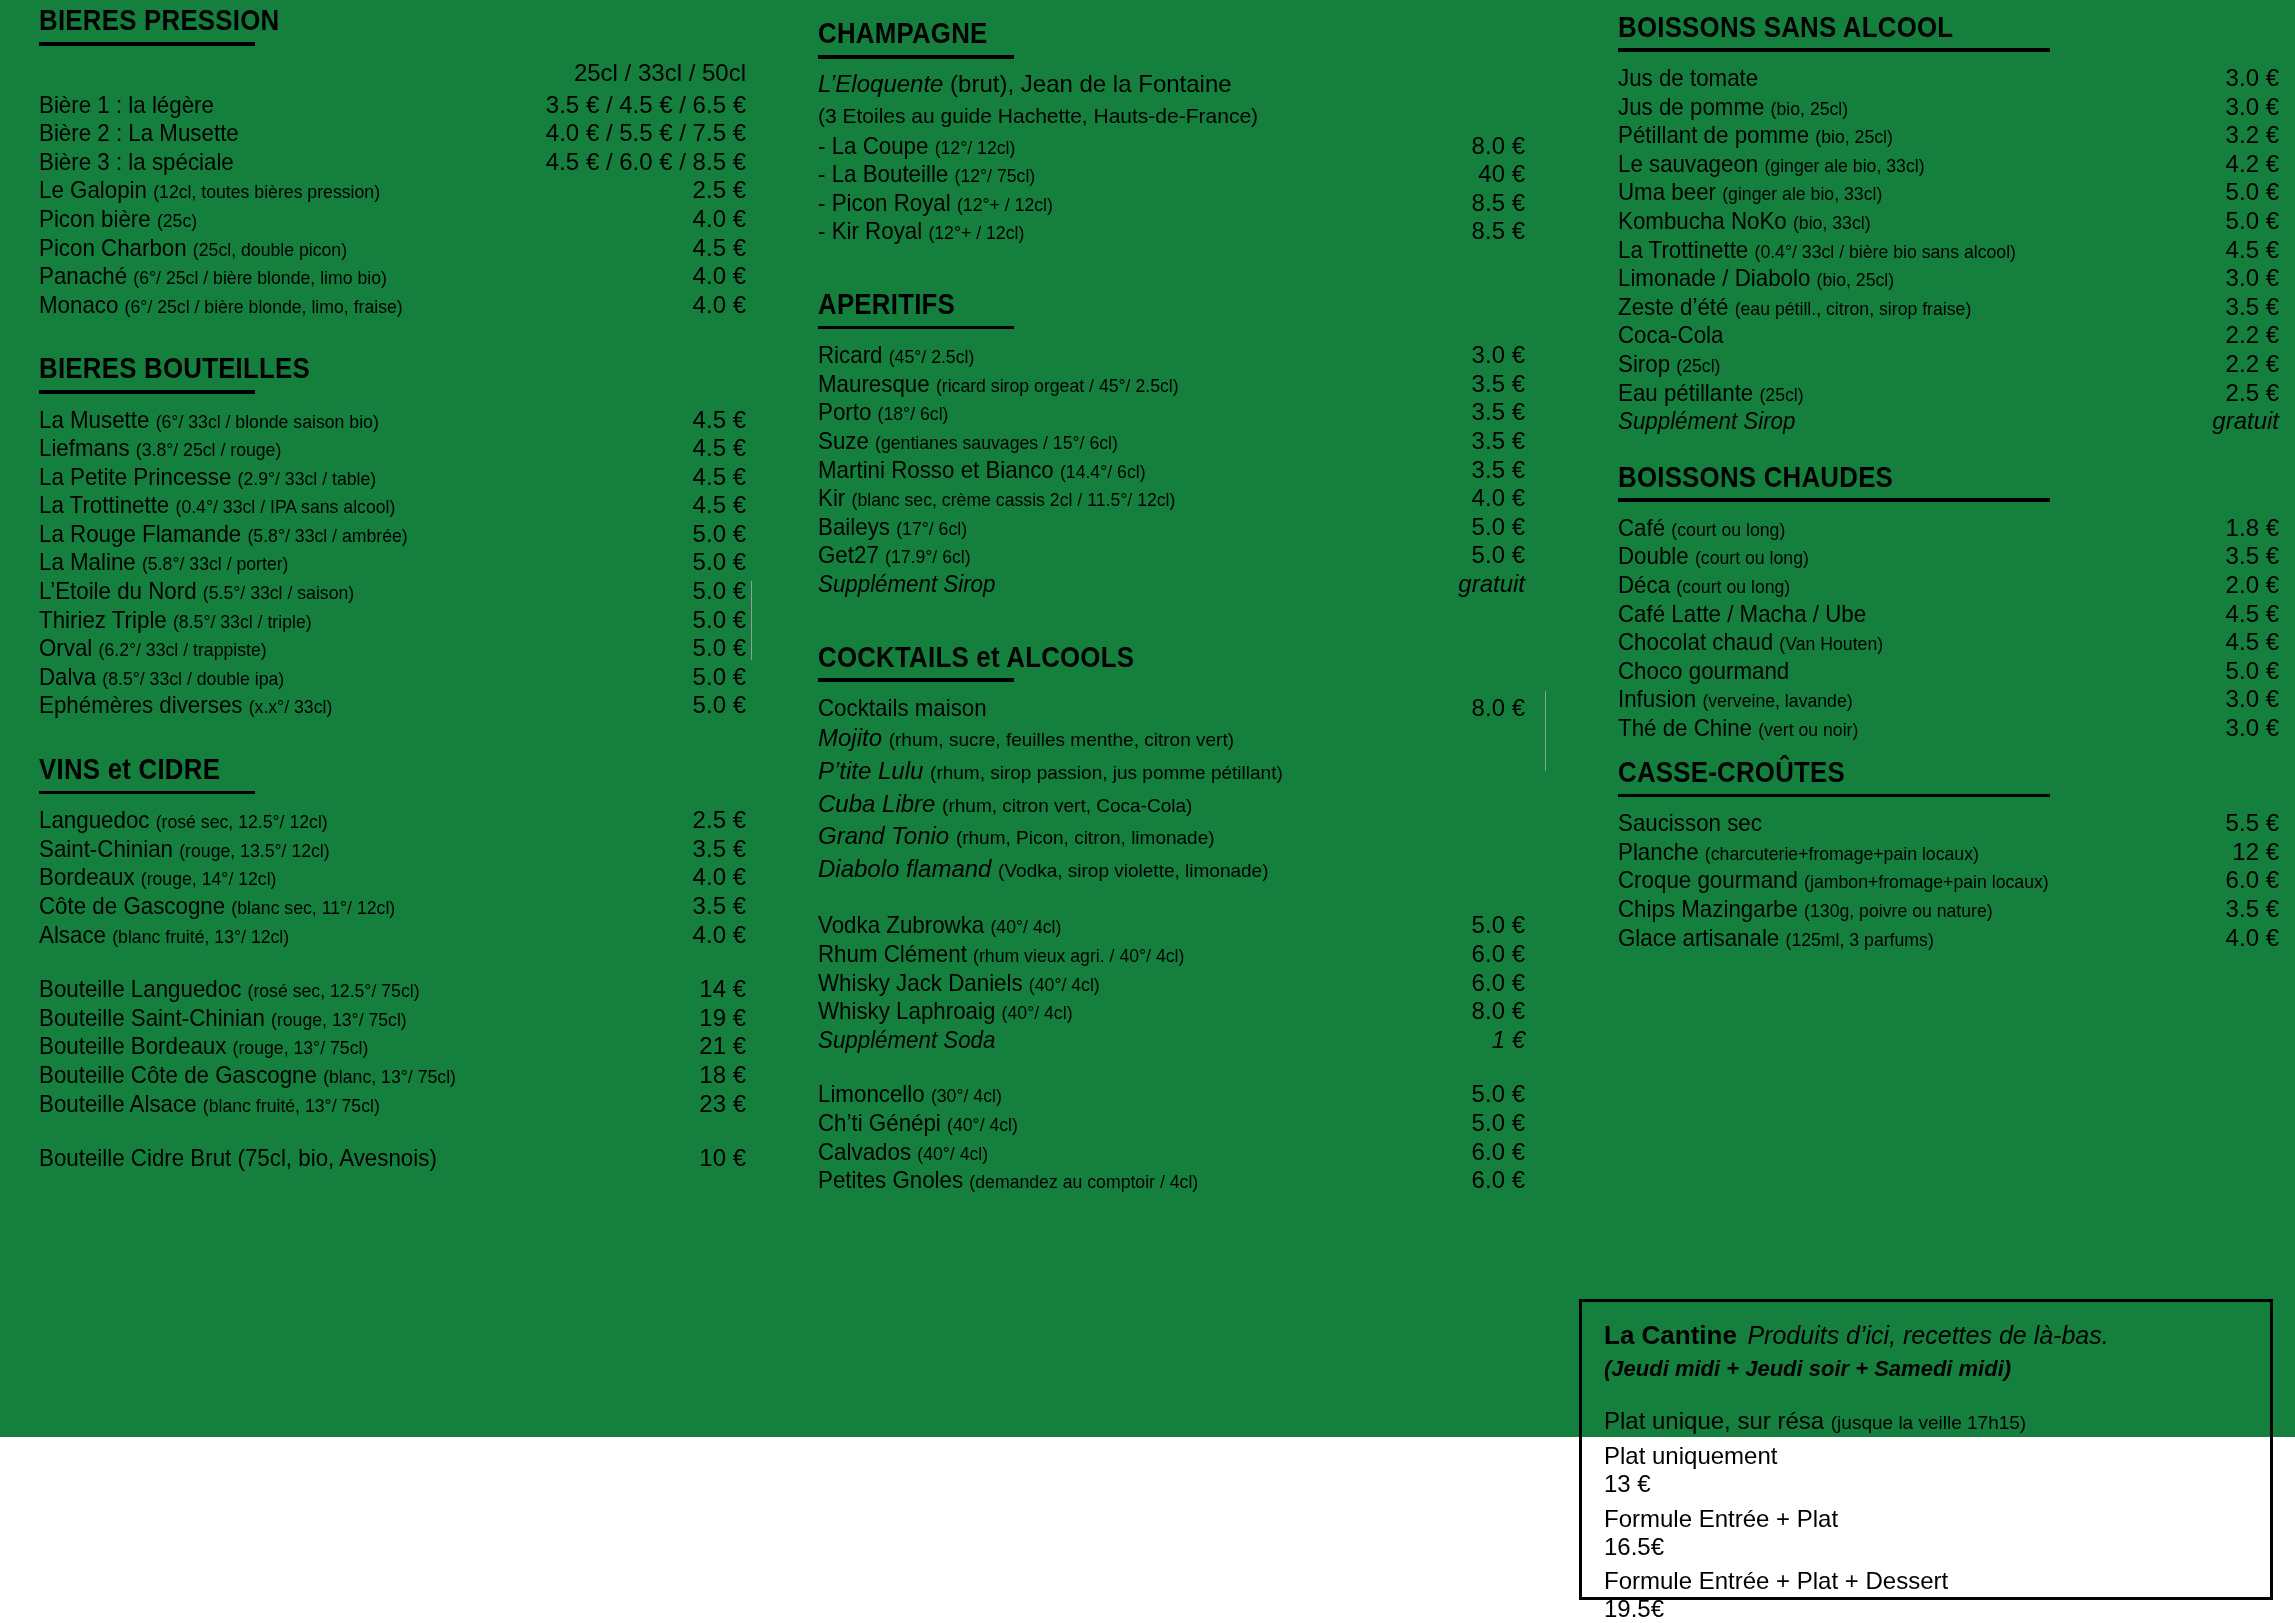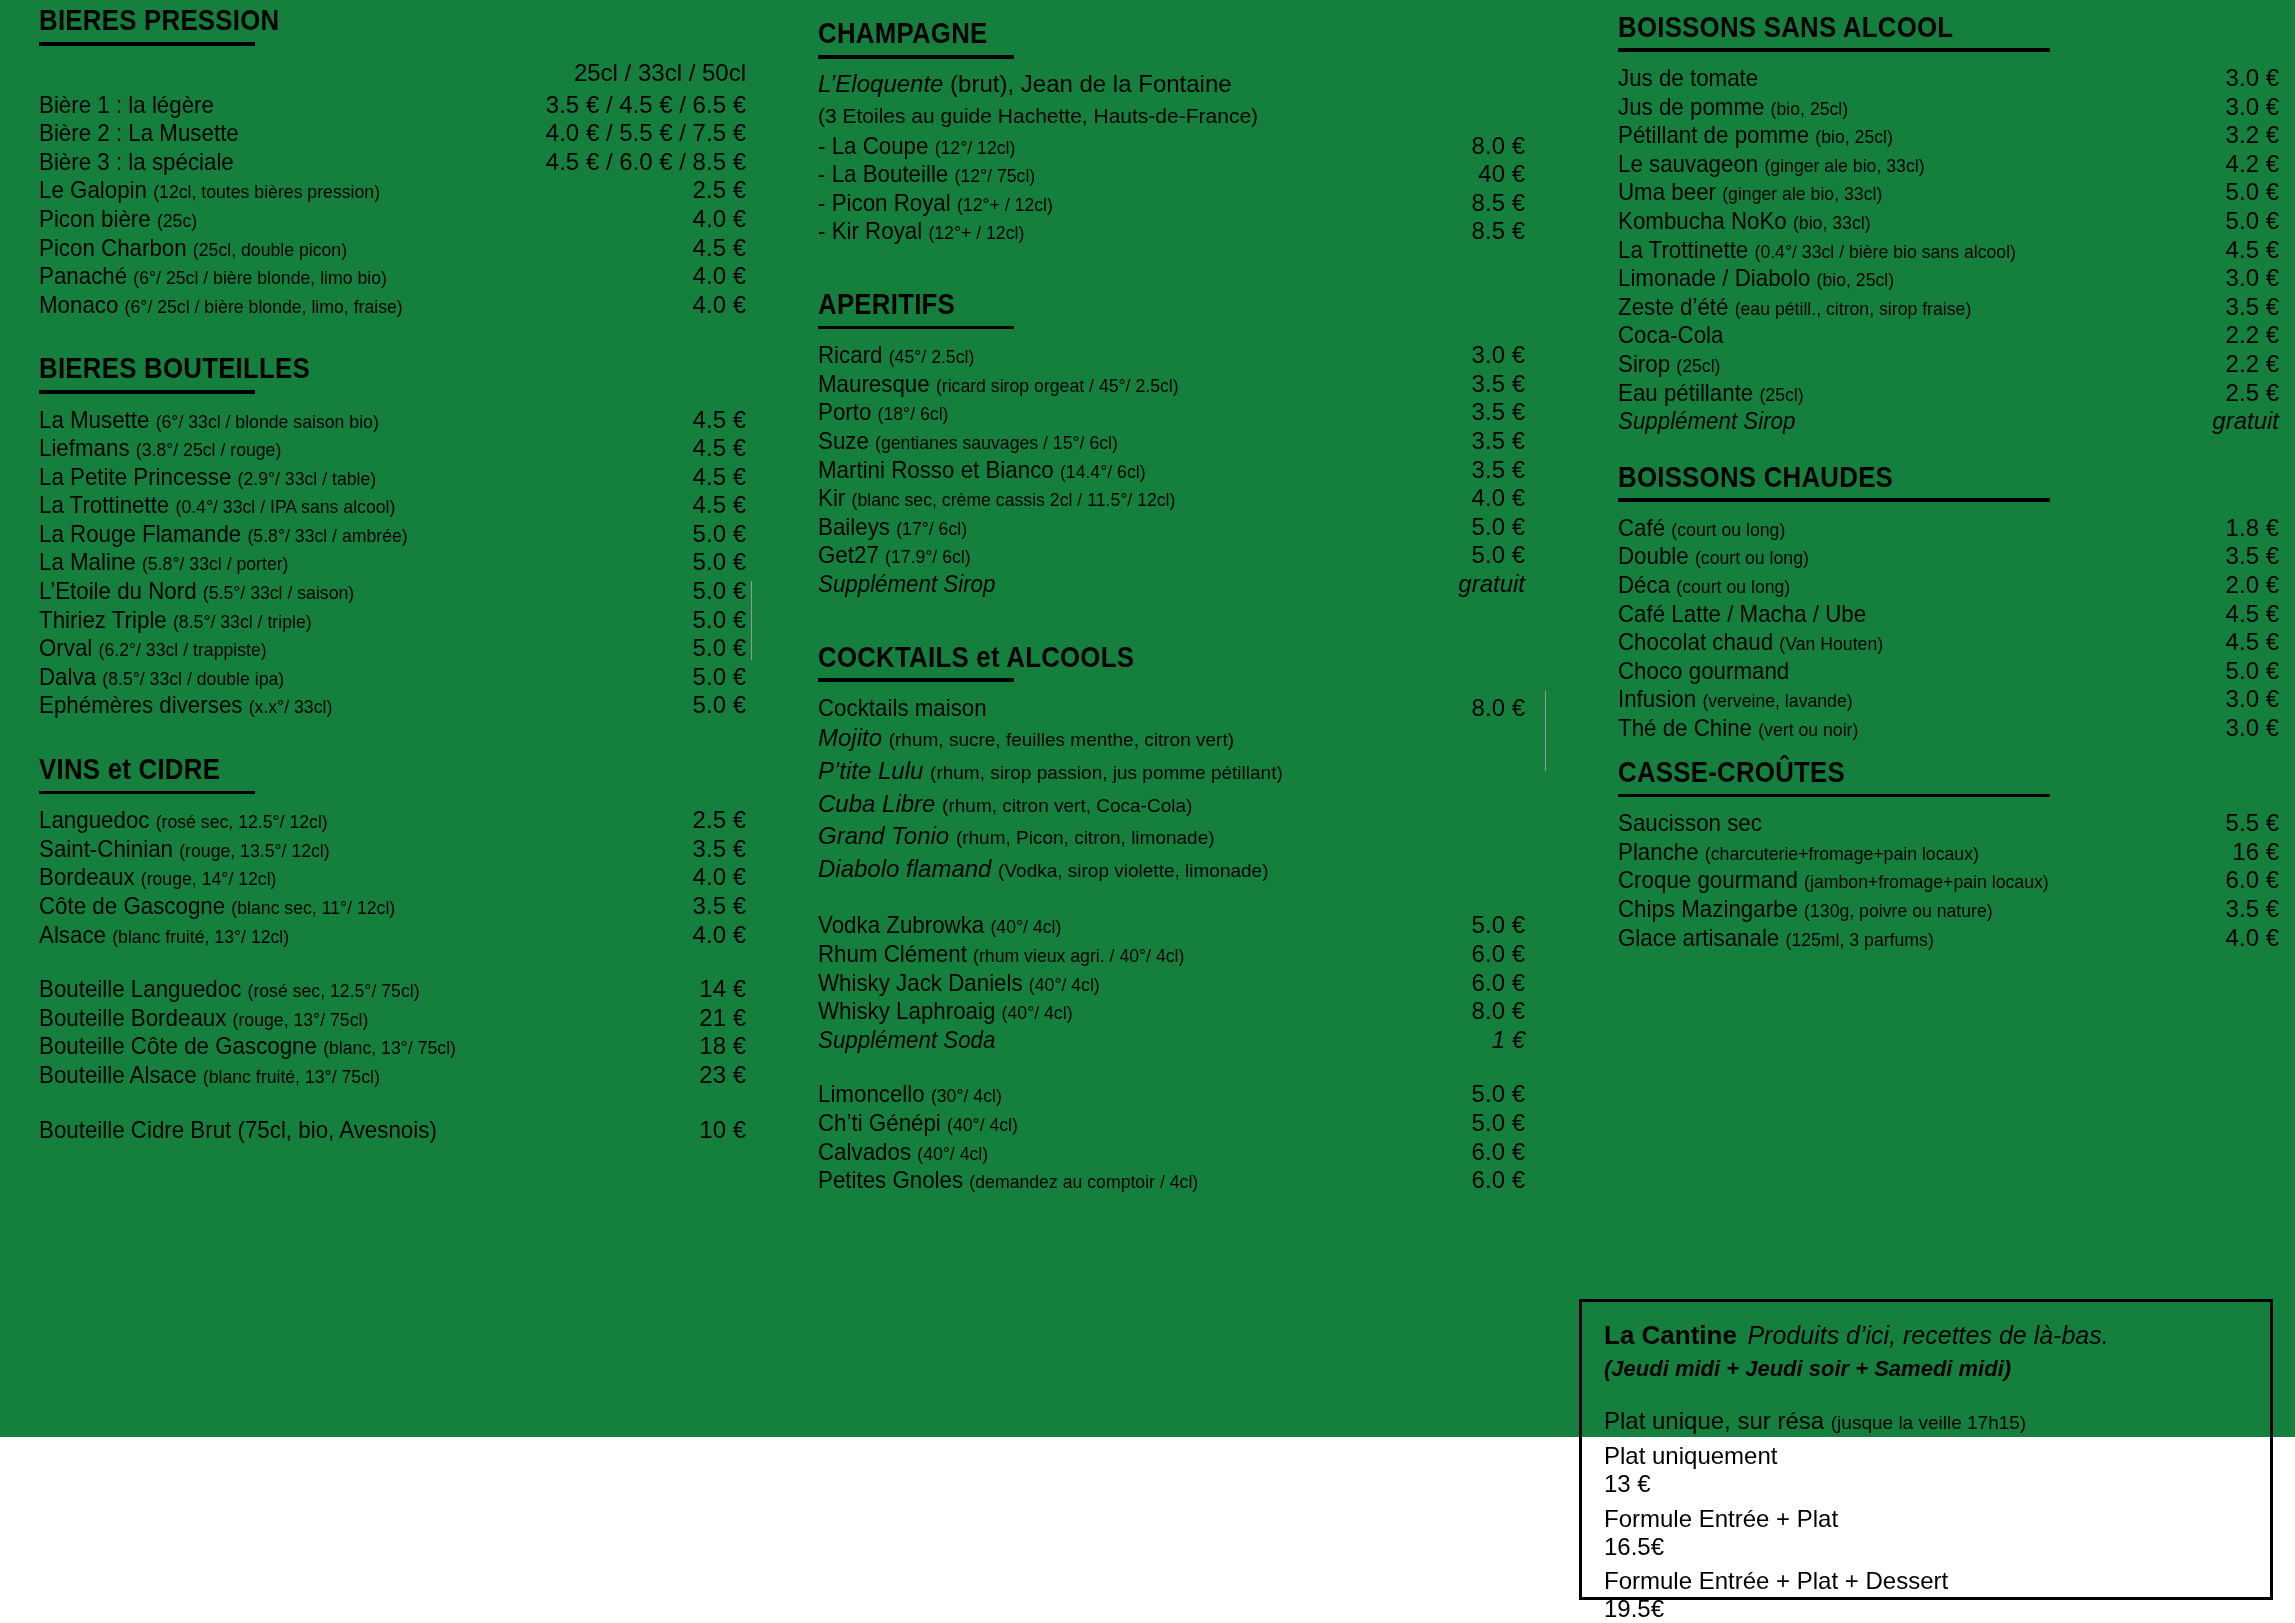--- a/index.html
+++ b/index.html
@@ -286,20 +286,24 @@
           <span class="price price-narrow">4.0 €</span>
         </div>
 
       <div class="gap-md"></div>
 
       <div class="row">
           <span class="name"><span>Bouteille Languedoc</span> <span class="sub">(rosé sec, 12.5°/ 75cl)</span></span>
           <span class="price price-narrow">14 €</span>
         </div>
       <div class="row">
+          <span class="name"><span>Bouteille Saint-Chinian</span> <span class="sub">(rouge, 13°/ 75cl)</span></span>
+          <span class="price price-narrow">19 €</span>
+        </div>
+      <div class="row">
           <span class="name"><span>Bouteille Bordeaux</span> <span class="sub">(rouge, 13°/ 75cl)</span></span>
           <span class="price price-narrow">21 €</span>
         </div>
       <div class="row">
           <span class="name"><span>Bouteille Côte de Gascogne</span> <span class="sub">(blanc, 13°/ 75cl)</span></span>
           <span class="price price-narrow">18 €</span>
         </div>
       <div class="row">
           <span class="name"><span>Bouteille Alsace</span> <span class="sub">(blanc fruité, 13°/ 75cl)</span></span>
           <span class="price price-narrow">23 €</span>
@@ -544,21 +548,21 @@
 
     <div class="section">
       <div class="sec-head">CASSE-CROÛTES</div>
       <div class="sec-rule rule-w660"></div>
       <div class="row">
           <span class="name">Saucisson sec</span>
           <span class="price price-narrow">5.5 €</span>
         </div>
       <div class="row">
           <span class="name"><span>Planche</span> <span class="sub">(charcuterie+fromage+pain locaux)</span></span>
-          <span class="price price-narrow">16 €</span>
+          <span class="price price-narrow">12 €</span>
         </div>
       <div class="row">
           <span class="name"><span>Croque gourmand</span> <span class="sub">(jambon+fromage+pain locaux)</span></span>
           <span class="price price-narrow">6.0 €</span>
         </div>
       <div class="row">
           <span class="name"><span>Chips Mazingarbe</span> <span class="sub">(130g, poivre ou nature)</span></span>
           <span class="price price-narrow">3.5 €</span>
         </div>
       <div class="row">

